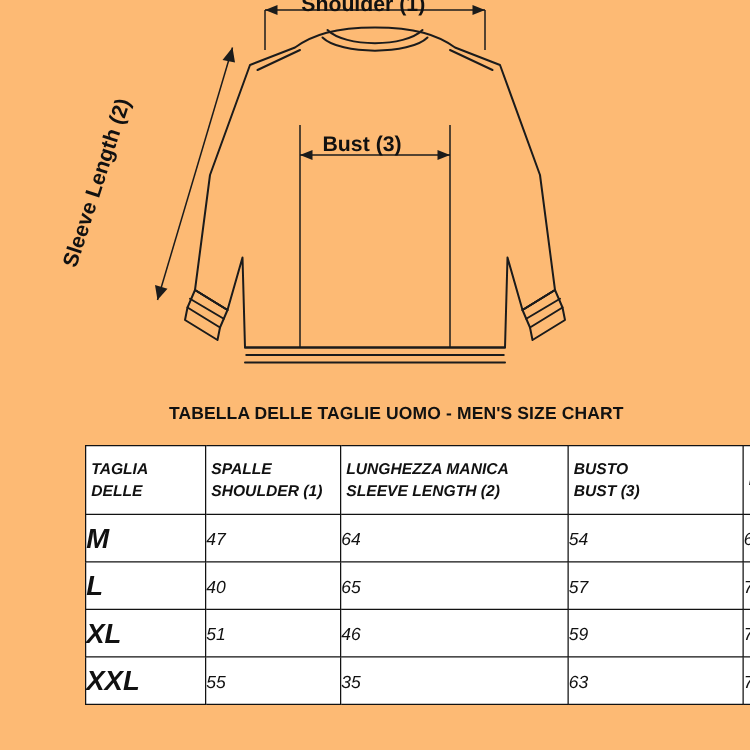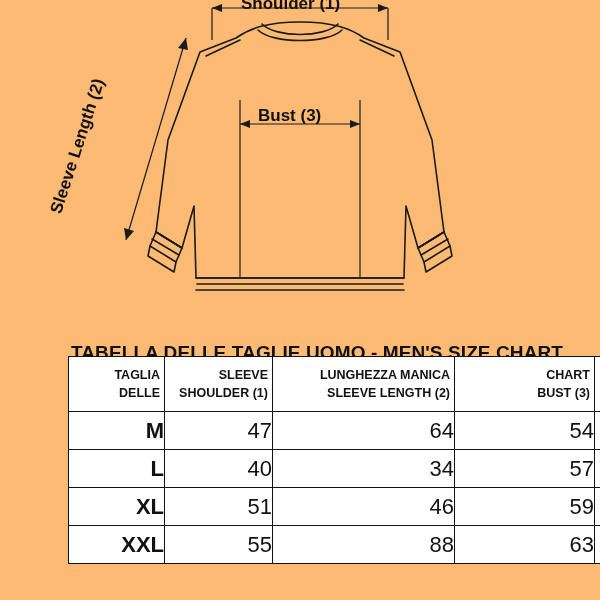--- a/index.html
+++ b/index.html
@@ -59,27 +59,26 @@
     transform: rotate(-72deg) translate(-160px, 0px);
   }
 
   
   #table-title {
     position: absolute;
     left: 0;
     top: 322px;
     width: 600px;
     text-align: center;
-    font-size: 19px;
+    font-size: 14px;
     font-weight: bold;
     letter-spacing: 0.1px;
     color: #111111;
     white-space: nowrap;
     overflow: hidden;
-    margin-top: 20px;
   }
   #table-title .title-inner {
     display: inline-block;
     margin-left: 34px;
   }
 
   
   #size-table-wrap {
     position: absolute;
     left: 68px;
@@ -90,39 +89,40 @@
   }
   table#size-table {
     border-collapse: collapse;
     table-layout: fixed;
     width: 640px;
     background: #ffffff;
   }
   table#size-table th,
   table#size-table td {
     border: 1px solid #121212;
-    text-align: right;
+    text-align: left;
     vertical-align: middle;
     color: #111111;
     padding: 0;
+    font-style: italic;
   }
   table#size-table thead th {
     height: 50px;
     font-size: 12.5px;
     font-weight: bold;
     line-height: 1.45;
     padding: 2px 4px;
   }
   table#size-table thead th .hdr-line2 {
     display: block;
     font-weight: bold;
   }
   table#size-table tbody td {
     height: 37px;
-    font-size: 22px;
+    font-size: 14px;
     font-weight: normal;
   }
   table#size-table tbody td.size-cell {
     font-weight: bold;
     font-size: 22px;
   }
   col.c0 { width: 96px; }
   col.c1 { width: 108px; }
   col.c2 { width: 182px; }
   col.c3 { width: 140px; }
@@ -209,63 +209,63 @@
           <col class="c3">
           <col class="c4">
       </colgroup>
       <thead>
         <tr>
           <th>
             <span>TAGLIA</span>
             <span class="hdr-line2">DELLE</span>
           </th>
           <th>
-            <span>SLEEVE</span>
+            <span>SPALLE</span>
             <span class="hdr-line2">SHOULDER (1)</span>
           </th>
           <th>
             <span>LUNGHEZZA MANICA</span>
             <span class="hdr-line2">SLEEVE LENGTH (2)</span>
           </th>
           <th>
-            <span>CHART</span>
+            <span>BUSTO</span>
             <span class="hdr-line2">BUST (3)</span>
           </th>
           <th>
 
             <span class="hdr-line2">LENGT</span>
           </th>
         </tr>
       </thead>
       <tbody>
         <tr>
           <td class="size-cell">M</td>
           <td>47</td>
           <td>64</td>
           <td>54</td>
           <td>69</td>
         </tr>
         <tr>
           <td class="size-cell">L</td>
           <td>40</td>
-          <td>34</td>
+          <td>65</td>
           <td>57</td>
           <td>70</td>
         </tr>
         <tr>
           <td class="size-cell">XL</td>
           <td>51</td>
           <td>46</td>
           <td>59</td>
           <td>72</td>
         </tr>
         <tr>
           <td class="size-cell">XXL</td>
           <td>55</td>
-          <td>88</td>
+          <td>35</td>
           <td>63</td>
           <td>74</td>
         </tr>
       </tbody>
     </table>
   </div>
 
 </div>
 
 </body></html>

